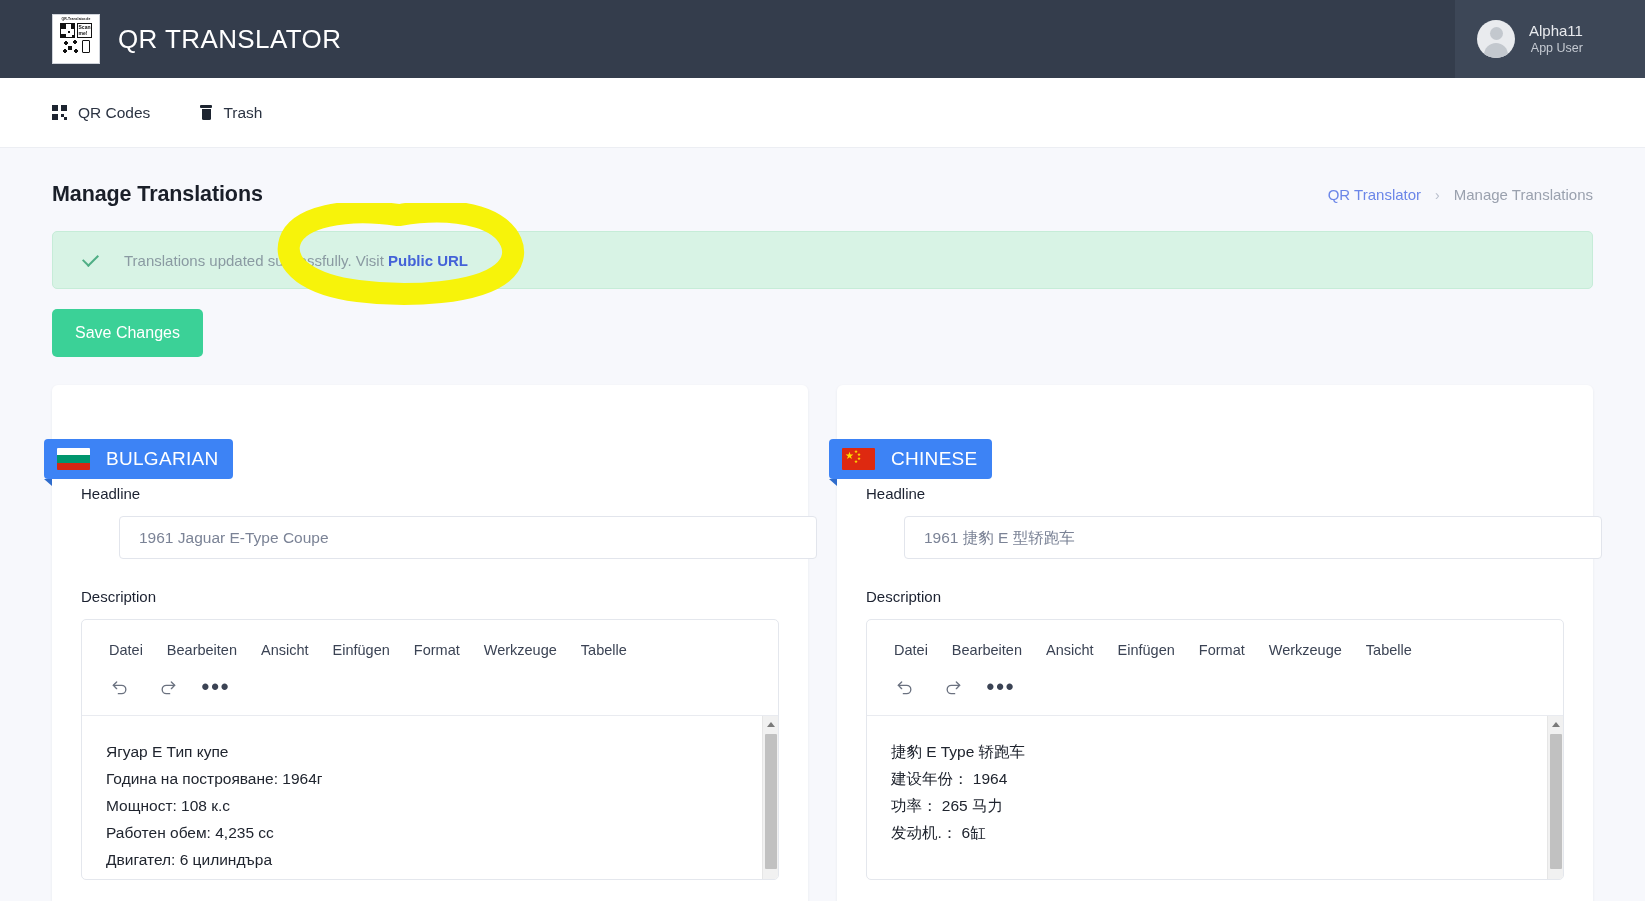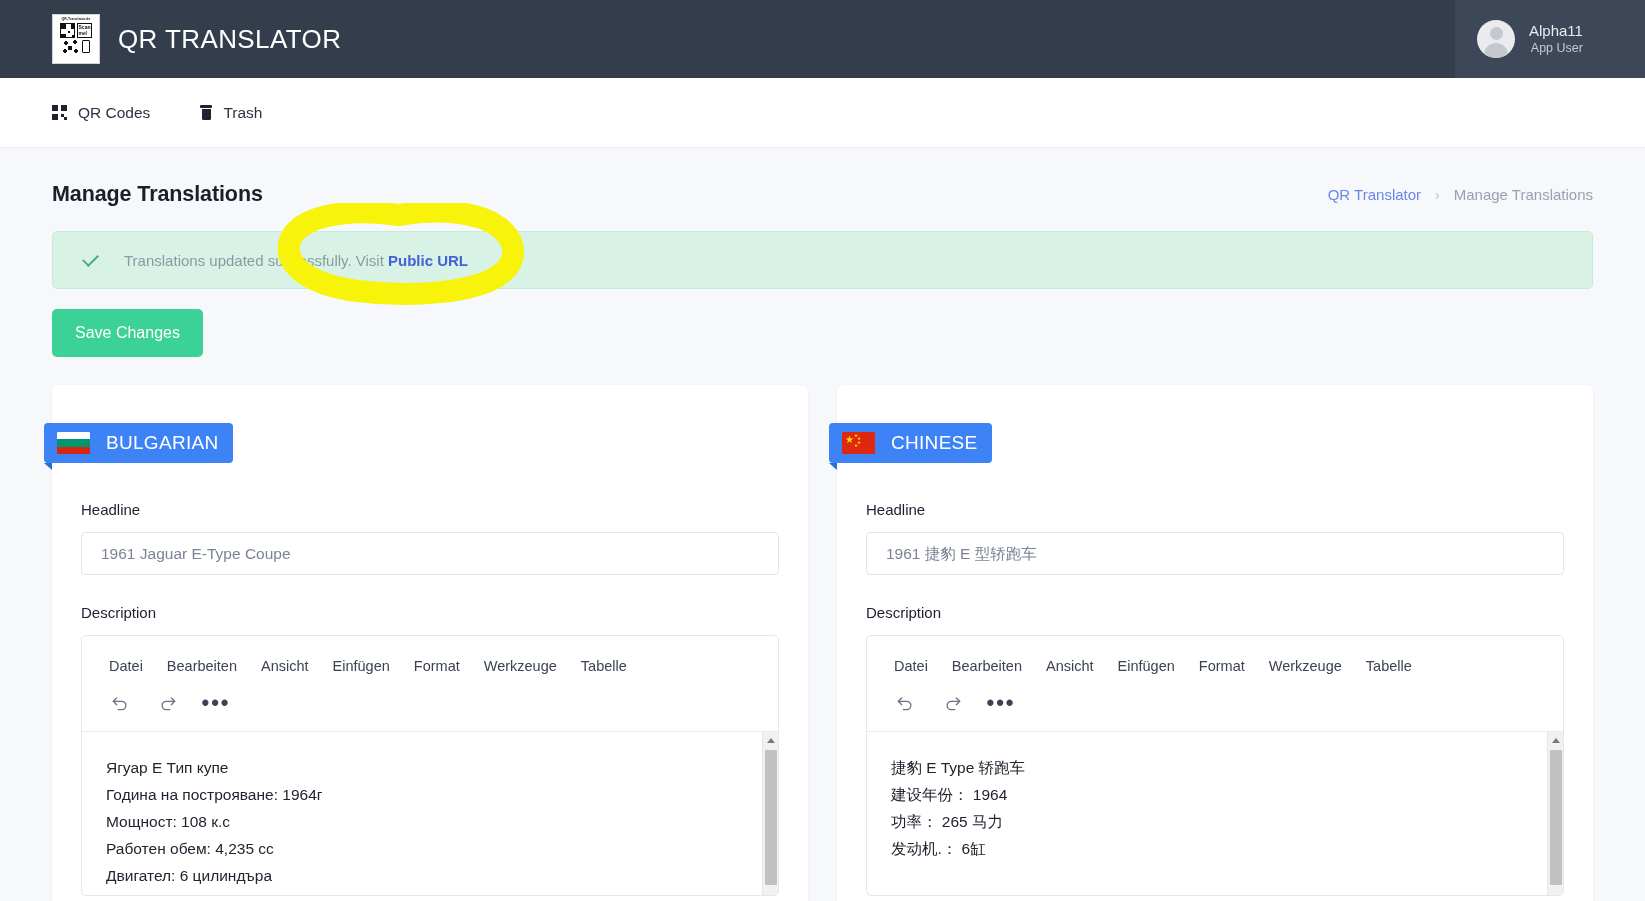--- a/index.html
+++ b/index.html
@@ -276,21 +276,21 @@
     flex: 1 1 0;
     background: #ffffff;
     border-radius: 6px;
     box-shadow: 0 1px 3px rgba(30,40,60,0.07);
     padding: 0 29px 0 29px;
     position: relative;
     min-height: 540px;
   }
   .lang-tab {
     position: absolute;
-    top: 38px;
+    top: 54px;
     left: -8px;
     background: #3d83f5;
     border-radius: 4px;
     padding: 9px 14px 9px 13px;
     display: flex;
     align-items: center;
     gap: 16px;
     cursor: pointer;
   }
   .lang-tab::after {
@@ -331,37 +331,38 @@
     line-height: 4.5px;
   }
   .flag-chinese .sm1 { left: 12px; top: 1.5px; }
   .flag-chinese .sm2 { left: 15px; top: 4.5px; }
   .flag-chinese .sm3 { left: 15px; top: 8.5px; }
   .flag-chinese .sm4 { left: 12px; top: 11.5px; }
 
   .field-label {
     font-size: 15px;
     color: #1b2130;
-    margin-top: 16px;
+    margin-top: 0;
     padding-top: 0;
   }
   .card-inner { padding-top: 100px; }
   .headline-input {
     display: block;
     width: 100%;
     margin-top: 14px;
     height: 43px;
     border: 1px solid #e2e5ec;
     border-radius: 4px;
     background: #ffffff;
     font-size: 15.5px;
     font-family: inherit;
     color: #4a5261;
     padding: 16px 19px;
     outline: none;
+    margin-left: 38px;
   }
   .headline-input::placeholder { color: #7b8396; }
   .desc-label { margin-top: 29px; }
 
   
   .editor {
     margin-top: 14px;
     border: 1px solid #e4e7ed;
     border-radius: 5px;
     background: #ffffff;

